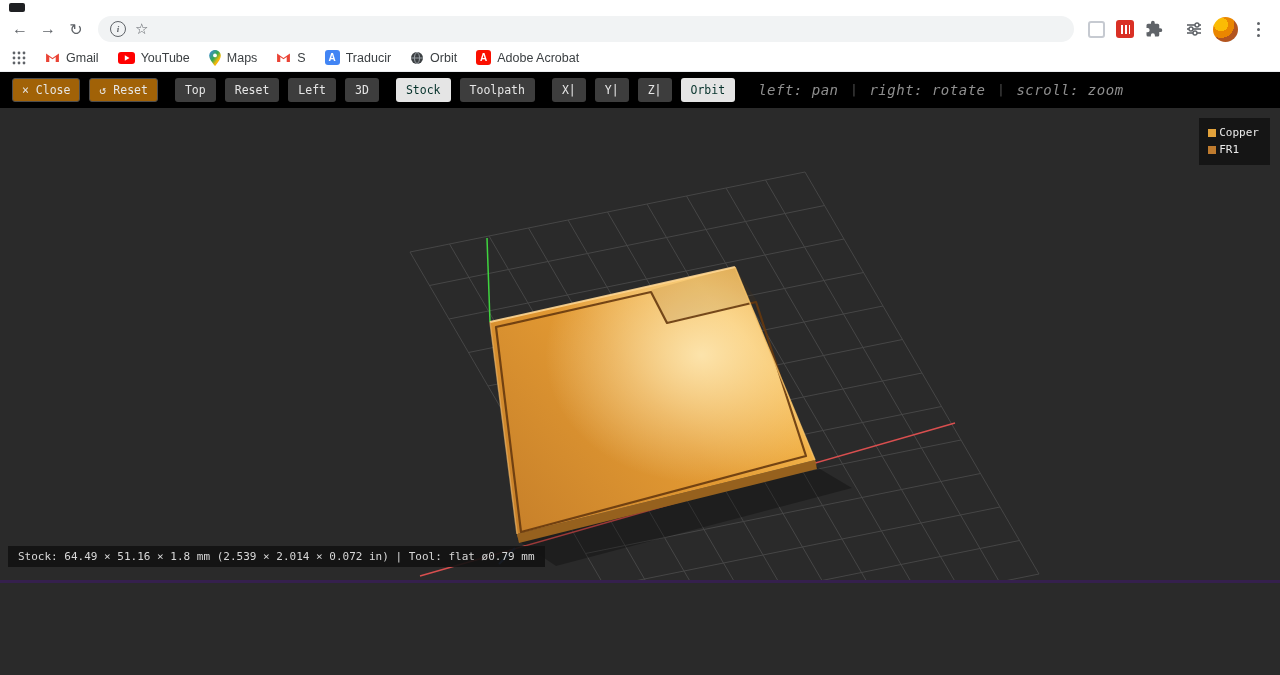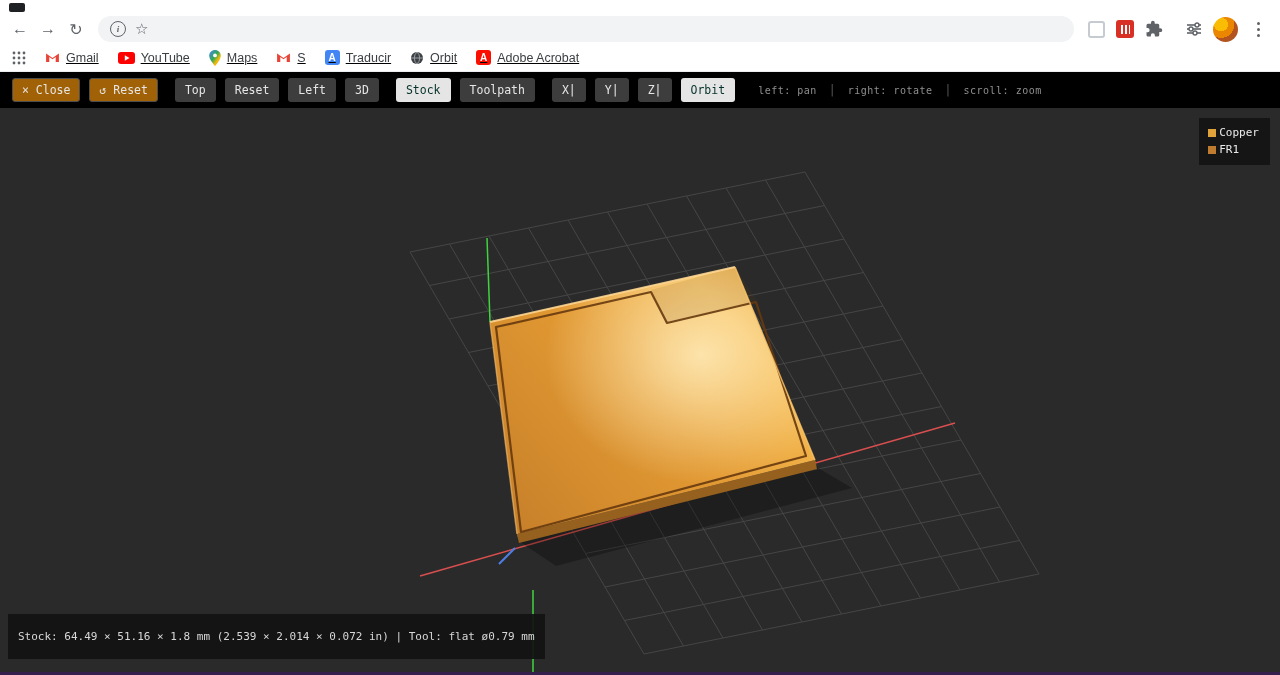--- a/index.html
+++ b/index.html
@@ -20,49 +20,49 @@
   .star-icon{color:#5f6368;font-size:15px;}
   .right-icons{display:flex;align-items:center;gap:11px;padding:0 6px;}
   .sq-icon{width:13px;height:13px;border:2px solid #c6cad1;border-radius:3px;}
   .ext-red{width:18px;height:18px;background:#d93025;border-radius:3px;display:flex;align-items:center;justify-content:center;}
   .ext-red-mark{width:9px;height:9px;background:repeating-linear-gradient(90deg,#fff 0 2px,#d93025 2px 4px);}
   .tune-gap{margin-left:12px;}
   .avatar{width:25px;height:25px;border-radius:50%;
           background:radial-gradient(circle at 32% 30%,#fbbc04 0 28%,#ea8600 28% 55%,#b3541e 55% 78%,#5d3a1a 78% 100%);}
   .kebab{display:flex;flex-direction:column;gap:3px;padding:4px 8px;}
   .kebab i{width:3px;height:3px;border-radius:50%;background:#5f6368;}
-  .bookmarks-bar{height:27px;background:#ffffff;display:flex;align-items:center;gap:19px;padding:0 12px;border-bottom:1px solid #ebedf0;text-decoration:underline;}
+  .bookmarks-bar{height:27px;background:#ffffff;display:flex;align-items:center;gap:19px;padding:0 12px;border-bottom:1px solid #ebedf0;}
   .bookmark{display:flex;align-items:center;gap:6px;font-size:12.5px;color:#3c4043;cursor:pointer;}
   .tr-icon{width:15px;height:15px;background:#4285f4;border-radius:3px;color:#fff;
            font:bold 10px "Liberation Sans",sans-serif;display:flex;align-items:center;justify-content:center;}
   .pdf-icon{width:15px;height:15px;background:#fa0f00;border-radius:3px;color:#fff;
            font:bold 10px "Liberation Sans",sans-serif;display:flex;align-items:center;justify-content:center;}
 
   
   .cam-toolbar{height:36px;background:#000;display:flex;align-items:center;gap:9px;padding:0 12px;
                font-family:"DejaVu Sans Mono","Liberation Mono",monospace;}
   .cam-btn{font:11.5px "DejaVu Sans Mono","Liberation Mono",monospace;color:#e6e6e6;background:#3d3d3d;
            border:none;border-radius:3px;padding:5px 10px;cursor:pointer;white-space:nowrap;}
   .cam-btn.outline{background:#a16207;border:1px solid #4d4d4d;padding:4px 9px;}
   .cam-btn.active{background:#e5e5e5;color:#06322b;}
   .grp{margin-left:8px;text-align:right;}
   .hints{display:flex;align-items:center;gap:12px;margin-left:14px;}
-  .hint{color:#8f8f8f;font-size:10px;letter-spacing:.5px;}
+  .hint{color:#8f8f8f;font-size:14px;letter-spacing:.5px;font-style:italic;}
   .hint-sep{color:#555;font-size:11.5px;}
 
-  .viewport{position:relative;height:564px;background:#2a2a2a;overflow:hidden;}
+  .viewport{position:relative;height:472px;background:#2a2a2a;overflow:hidden;}
   .scene{position:absolute;left:0;top:0;}
 
   .legend{position:absolute;top:10px;right:10px;background:rgba(20,20,20,.92);padding:6px 11px 7px 9px;
           font:11px "DejaVu Sans Mono","Liberation Mono",monospace;color:#eaeaea;line-height:1.55;}
   .legend-row{display:flex;align-items:center;gap:3px;}
   .swatch{width:8px;height:8px;display:inline-block;}
 
   .status-bar{position:absolute;left:8px;bottom:13px;background:rgba(18,18,18,.92);color:#d8d8d8;
-              font:11px "DejaVu Sans Mono","Liberation Mono",monospace;padding:16px 10px;white-space:nowrap;}
+              font:11px "DejaVu Sans Mono","Liberation Mono",monospace;padding:4px 10px;white-space:nowrap;}
 
   .bottom-edge{height:3px;background:#35204d;}
 </style>
 </head>
 <body>
 
 <div class="page">
 
   <div class="tabstrip">
     <div class="tab-favicon"></div>

